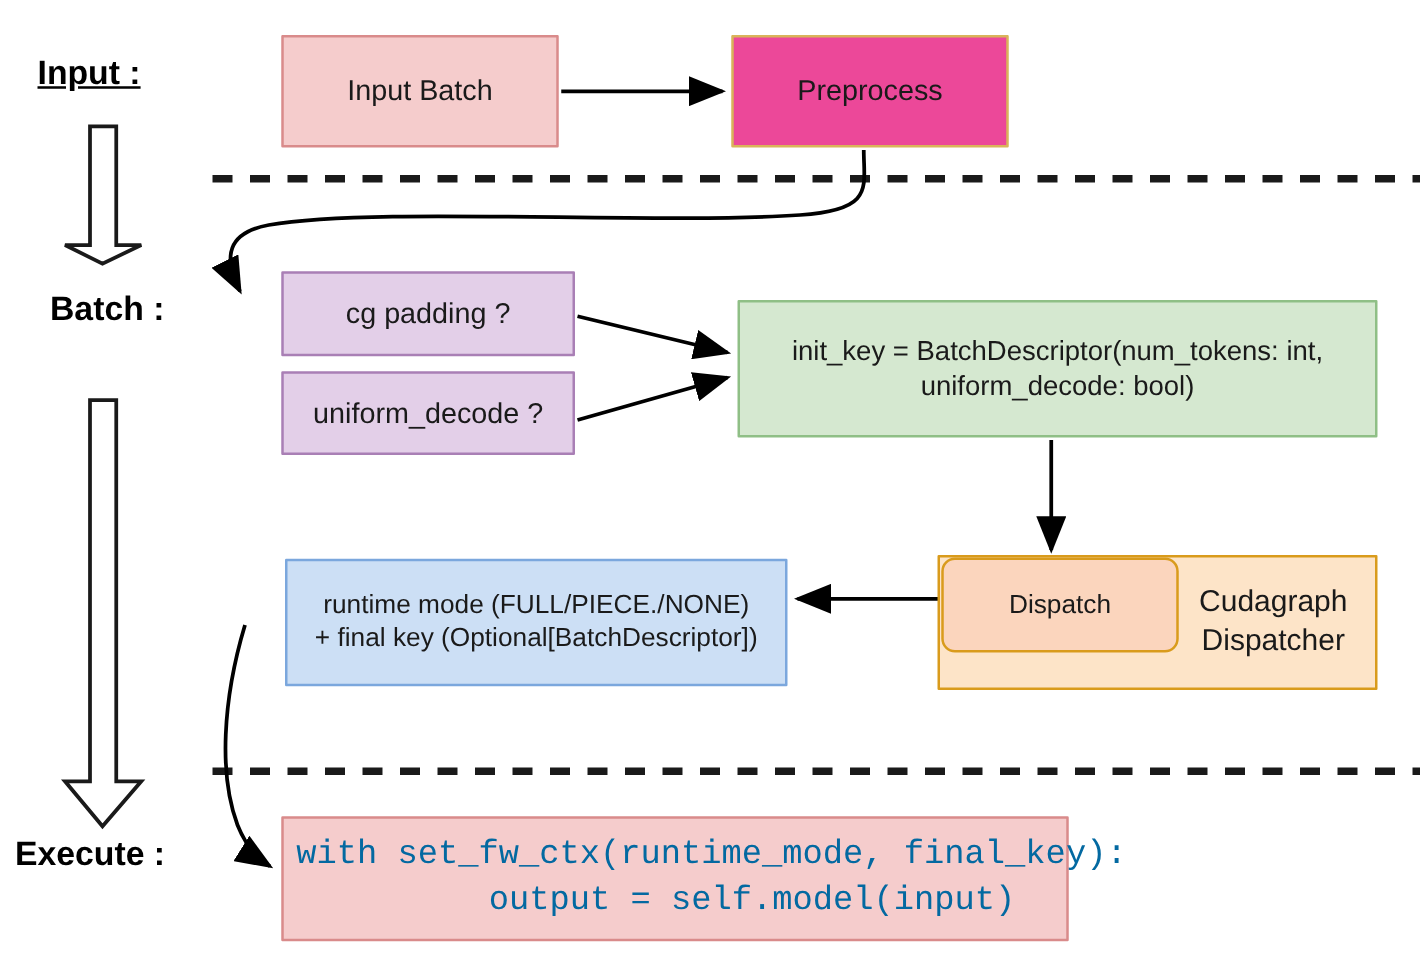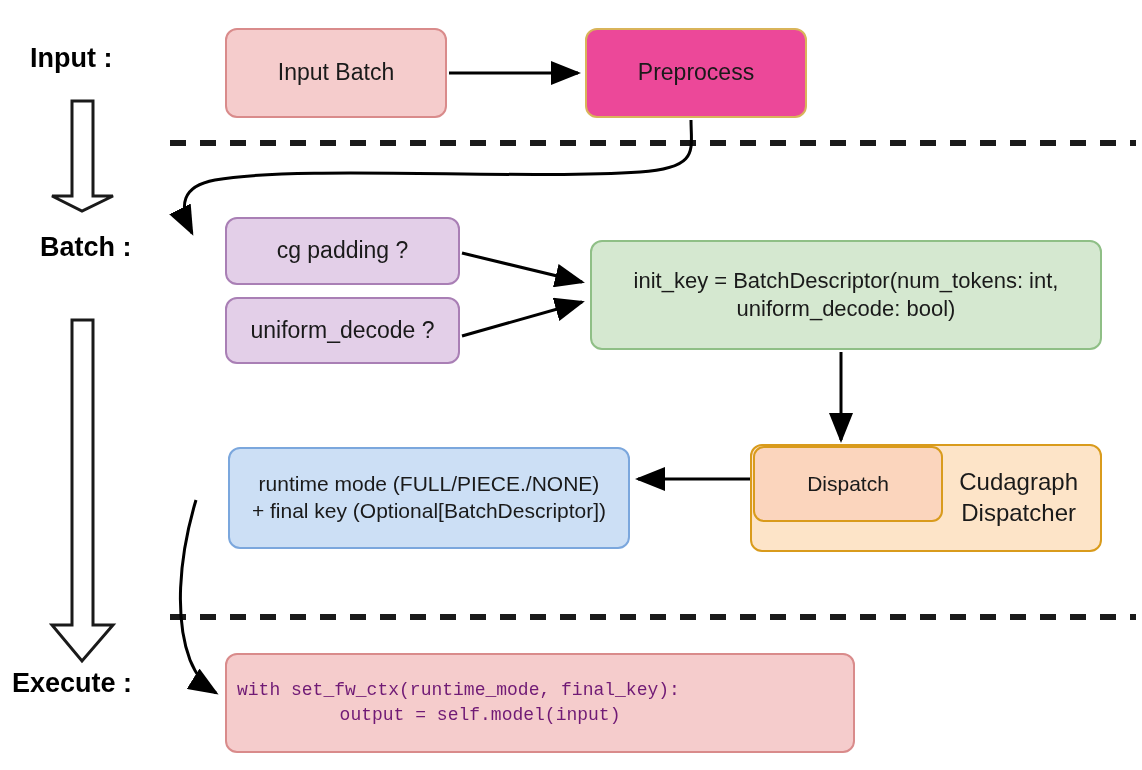--- a/index.html
+++ b/index.html
@@ -14,21 +14,21 @@
   .stage-label{
     position:absolute;
     font-family:"Liberation Sans", sans-serif;
     font-weight:bold;font-size:27px;color:#000000;
     white-space:nowrap;letter-spacing:0px;
   }
 
   .node{
     position:absolute;
     box-sizing:border-box;
-    border-radius:12px;
+    border-radius:1px;
     display:flex;align-items:center;justify-content:center;
     text-align:center;
     font-family:"Liberation Sans", sans-serif;
     font-size:22px;color:#1a1a1a;
     line-height:1.28;
     padding:4px 10px;
   }
   .node .txt{display:block;}
 
   .n-input-batch{
@@ -75,21 +75,21 @@
     border-radius:11px;
     font-size:21px;
     z-index:3;
   }
   .n-code{
     left:225px;top:653px;width:630px;height:100px;
     background:#f5cccc;border:2px solid #d98b8b;
     justify-content:flex-start;
     align-items:center;
     font-family:"Liberation Mono", monospace;
-    font-size:18px;color:#701a75;
+    font-size:27px;color:#0369a1;
     white-space:pre;
     padding-left:10px;
     line-height:1.38;
   }
 </style>
 </head>
 <body>
 
 <div id="stage">
 
@@ -116,21 +116,21 @@
 
     <line x1="751" y1="479" x2="638" y2="479" stroke="#000000" stroke-width="3" marker-end="url(#ah)"></line>
 
     <path d="M 196,500 C 178,560 175,620 190,660 C 198,680 208,688 216,693" fill="none" stroke="#000000" stroke-width="3" marker-end="url(#ah)"></path>
 
     <path d="M 72,101 L 93,101 L 93,196 L 113,196 L 82,211 L 52,196 L 72,196 Z" fill="#ffffff" stroke="#1a1a1a" stroke-width="3" stroke-linejoin="miter"></path>
 
     <path d="M 72,320 L 93,320 L 93,625 L 113,625 L 82,661 L 52,625 L 72,625 Z" fill="#ffffff" stroke="#1a1a1a" stroke-width="3" stroke-linejoin="miter"></path>
   </svg>
 
-  <div class="stage-label" style="left:30px;top:43px;">Input :</div>
+  <div class="stage-label" style="left:30px;top:43px;text-decoration:underline;">Input :</div>
 
   <div class="stage-label" style="left:40px;top:232px;">Batch :</div>
 
   <div class="stage-label" style="left:12px;top:668px;">Execute :</div>
 
   <div class="node n-input-batch">
     <span class="txt">Input Batch</span>
   </div>
 
   <div class="node n-preprocess">

